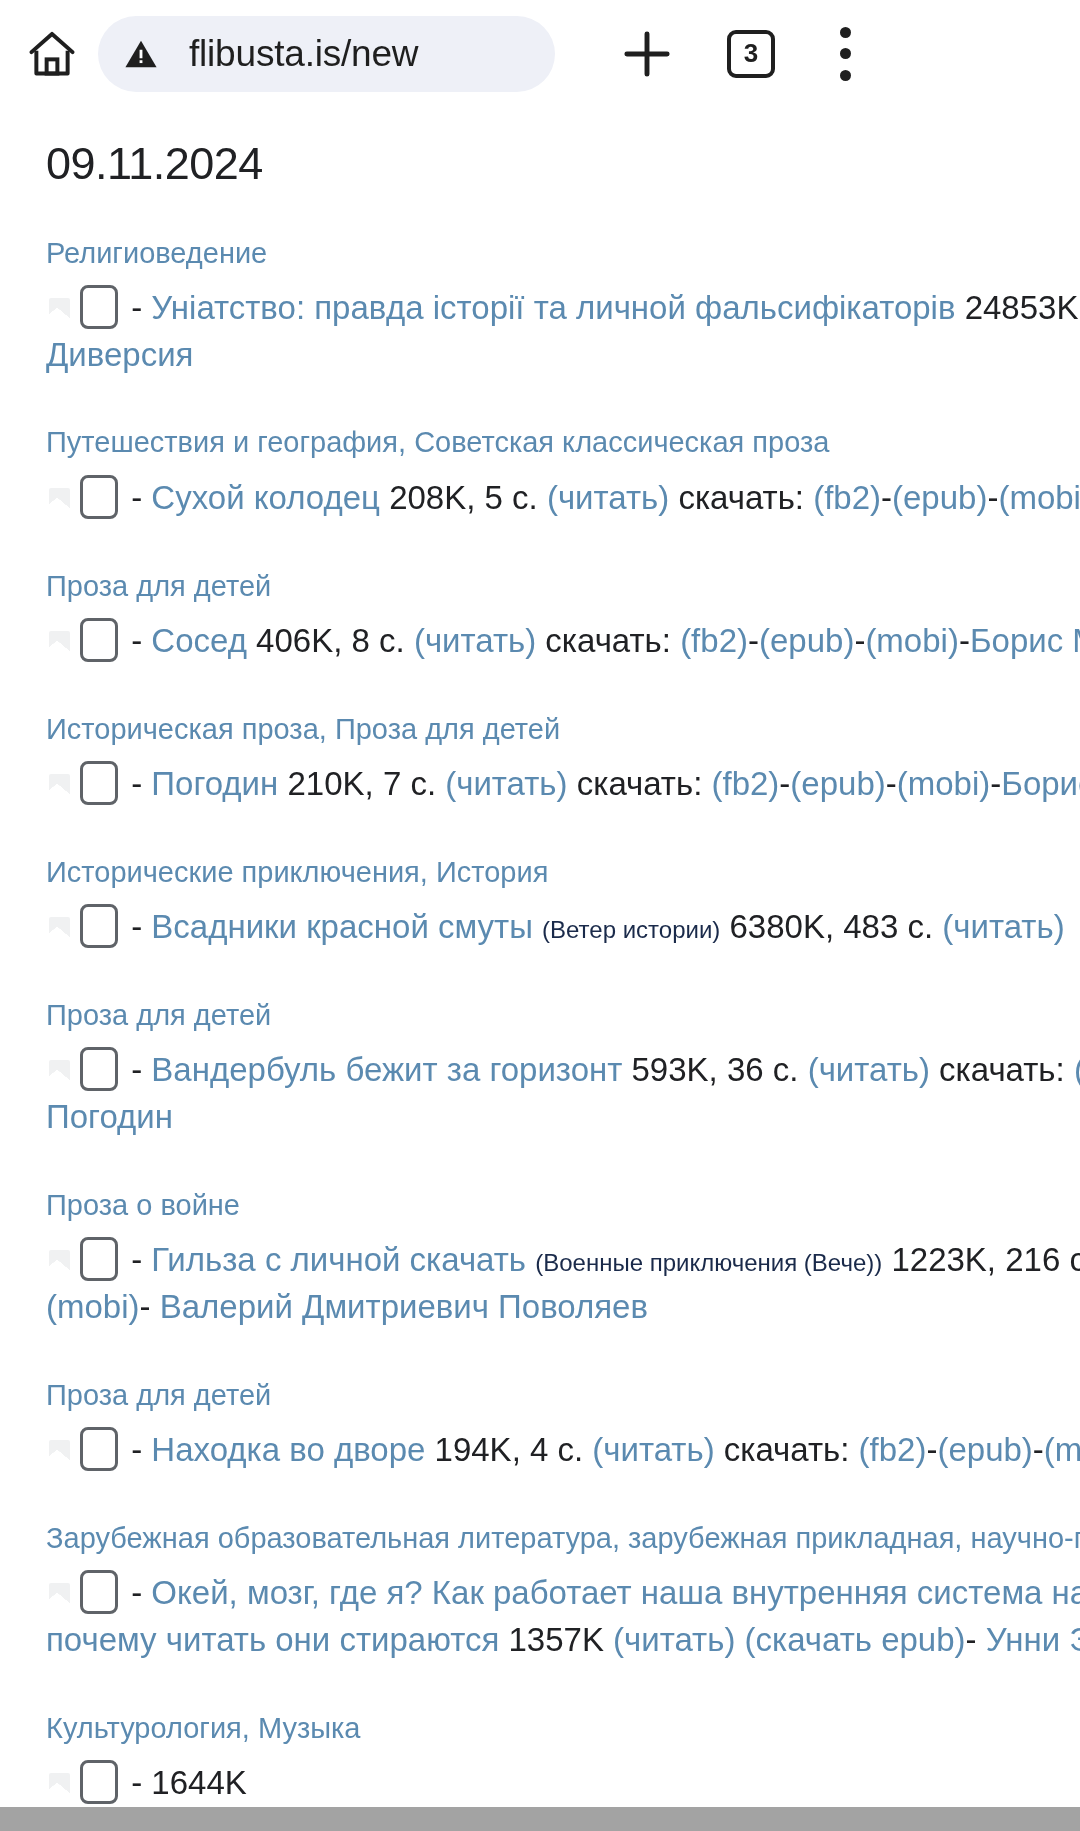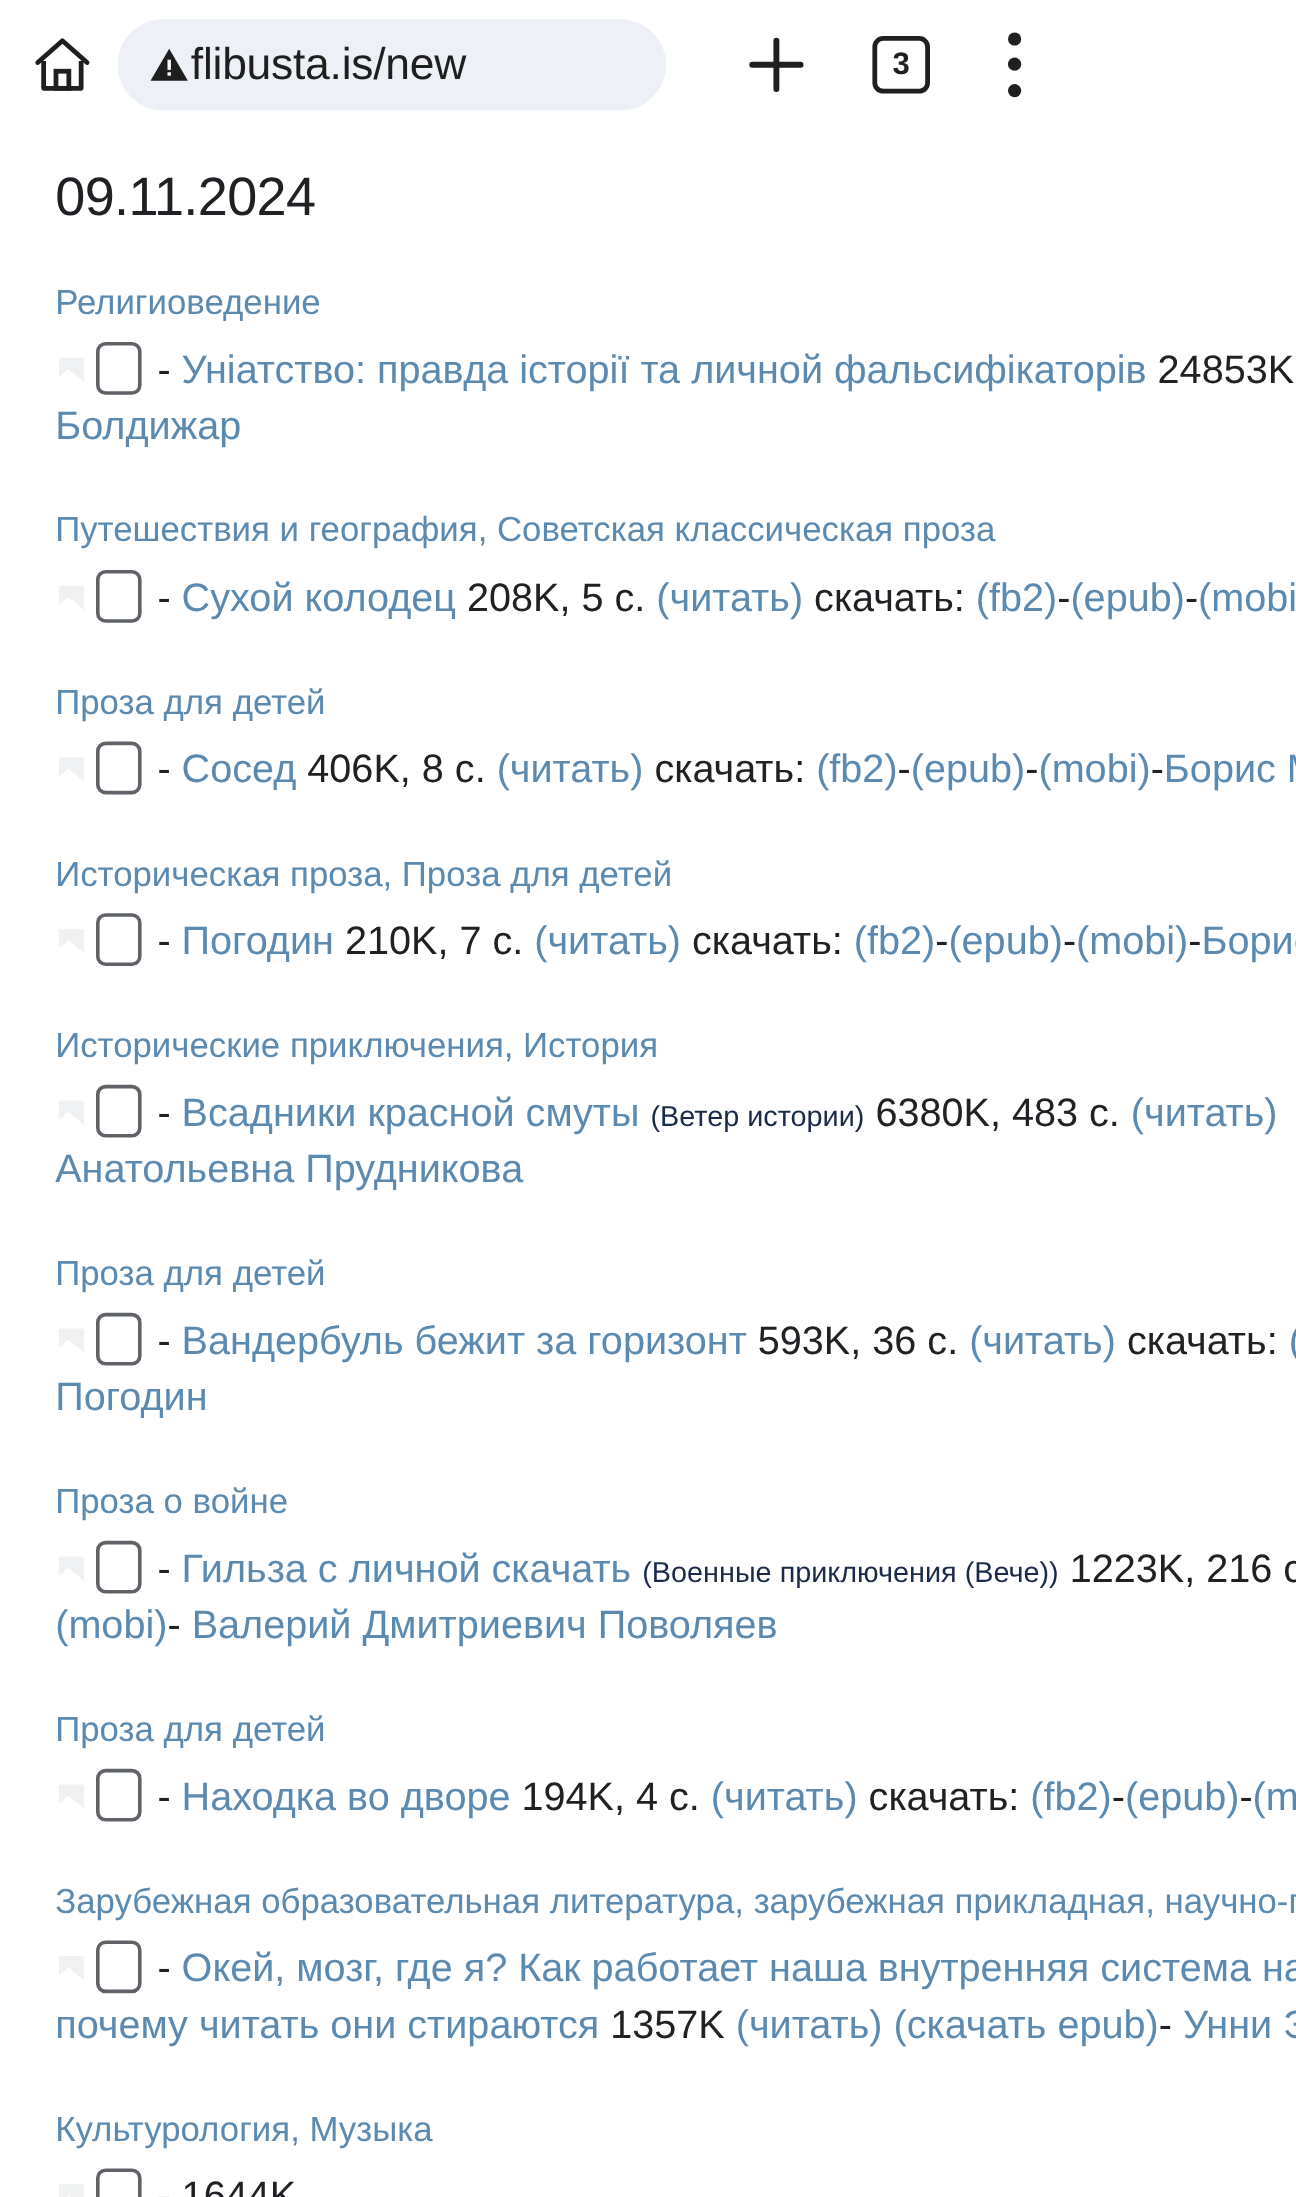--- a/index.html
+++ b/index.html
@@ -46,21 +46,21 @@
   }
 
   .warn-icon {
     width: 34px;
     height: 34px;
     flex-shrink: 0;
     display: block;
   }
 
   .omnibox-url {
-    margin-left: 1px;
+    margin-left: 31px;
     font-size: 37px;
     color: #1f1f1f;
     letter-spacing: -0.2px;
     white-space: nowrap;
     font-family: "Liberation Sans", sans-serif;
   }
 
   .plus-btn {
     width: 70px;
     height: 70px;
@@ -238,21 +238,21 @@
 
   <div class="section">
     <div class="category">Религиоведение</div>
     <div class="entry">
       <span class="img-ph"></span><span class="chk"></span>
       <span class="plain">-</span>
       <a class="lnk">Уніатство: правда історії та личной фальсифікаторів</a>
       <span class="plain">24853K</span>
       
       <br>
-      <a class="lnk">Болдижар</a>
+      <a class="lnk">Диверсия</a>
     </div>
   </div>
 
   <div class="section">
     <div class="category">Путешествия и география, Советская классическая проза</div>
     <div class="entry">
       <span class="img-ph"></span><span class="chk"></span>
       <span class="plain">-</span>
       <a class="lnk">Сухой колодец</a>
       <span class="plain">208K</span><span class="plain">,</span>
@@ -296,21 +296,20 @@
     <div class="entry">
       <span class="img-ph"></span><span class="chk"></span>
       <span class="plain">-</span>
       <a class="lnk">Всадники красной смуты</a>
       <span class="series">(Ветер истории)</span>
       <span class="plain">6380K</span><span class="plain">,</span>
       <span class="plain">483 с.</span>
       <a class="lnk">(читать)</a>
       
       <br>
-      <a class="lnk">Анатольевна Прудникова</a>
     </div>
   </div>
 
   <div class="section">
     <div class="category">Проза для детей</div>
     <div class="entry">
       <span class="img-ph"></span><span class="chk"></span>
       <span class="plain">-</span>
       <a class="lnk">Вандербуль бежит за горизонт</a>
       <span class="plain">593K</span><span class="plain">,</span>

